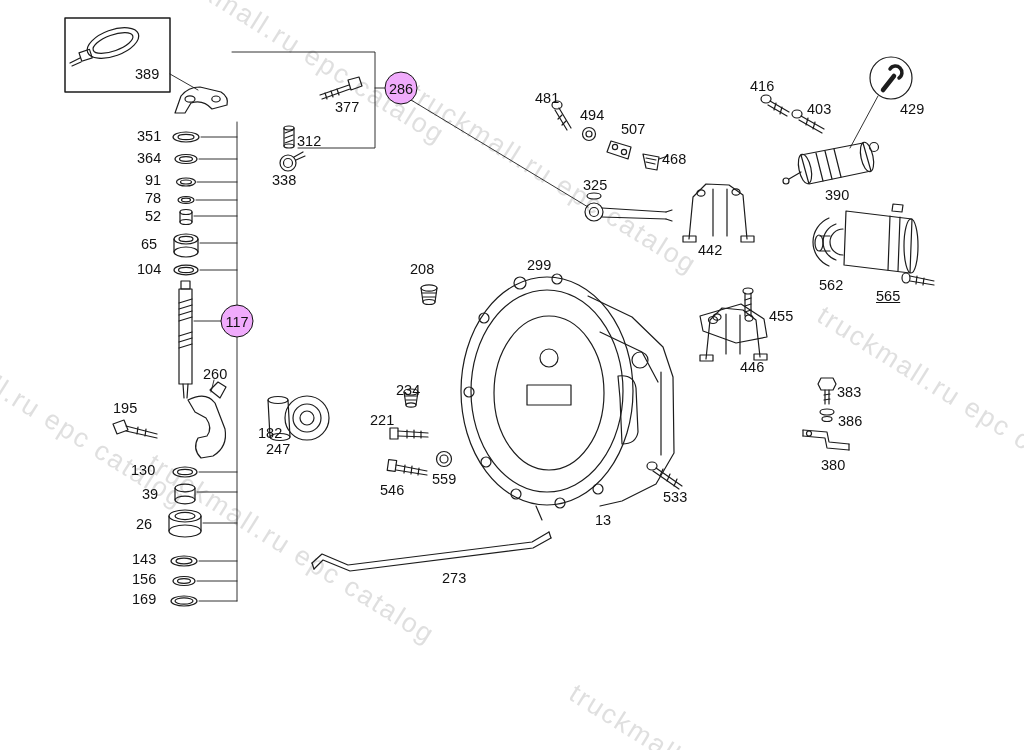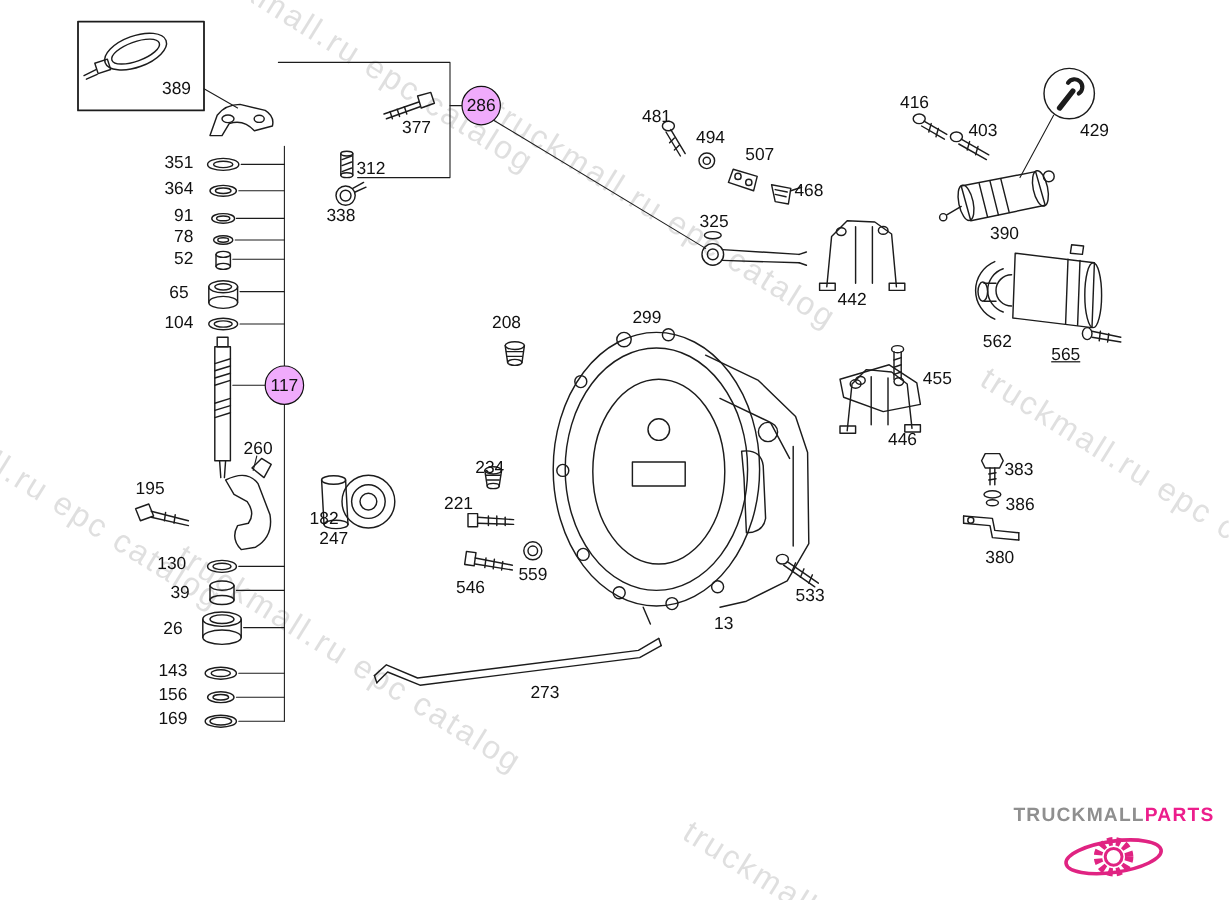--- a/index.html
+++ b/index.html
@@ -423,26 +423,14 @@
       <span class="part-label" style="left: 825px; top: 187px;">390</span>
       <span class="part-label" style="left: 819px; top: 277px;">562</span>
       <span class="part-label" style="left: 876px; top: 288px; text-decoration: underline;">565</span>
       <span class="part-label" style="left: 837px; top: 384px;">383</span>
       <span class="part-label" style="left: 838px; top: 413px;">386</span>
       <span class="part-label" style="left: 821px; top: 457px;">380</span>
       <span class="circled" style="left: 401px; top: 88px;">286</span>
       <span class="circled" style="left: 237px; top: 321px;">117</span>
     </div>
 
-  <div class="logo">
-    <div class="logo-text">
-      <span class="logo-gray">TRUCKMALL</span><span class="logo-pink">PARTS</span>
-    </div>
-    <svg width="90" height="50">
-      <g fill="none" stroke="#e02382">
-        <ellipse cx="45" cy="25" rx="40" ry="13" stroke-width="3" transform="rotate(-8 45 25)"></ellipse>
-        <circle cx="45" cy="25" r="13" stroke-width="7" stroke-dasharray="4 3"></circle>
-        <circle cx="45" cy="25" r="7" stroke-width="2.5"></circle>
-      </g>
-    </svg>
-  </div>
 
 </div>
 
 </body></html>

